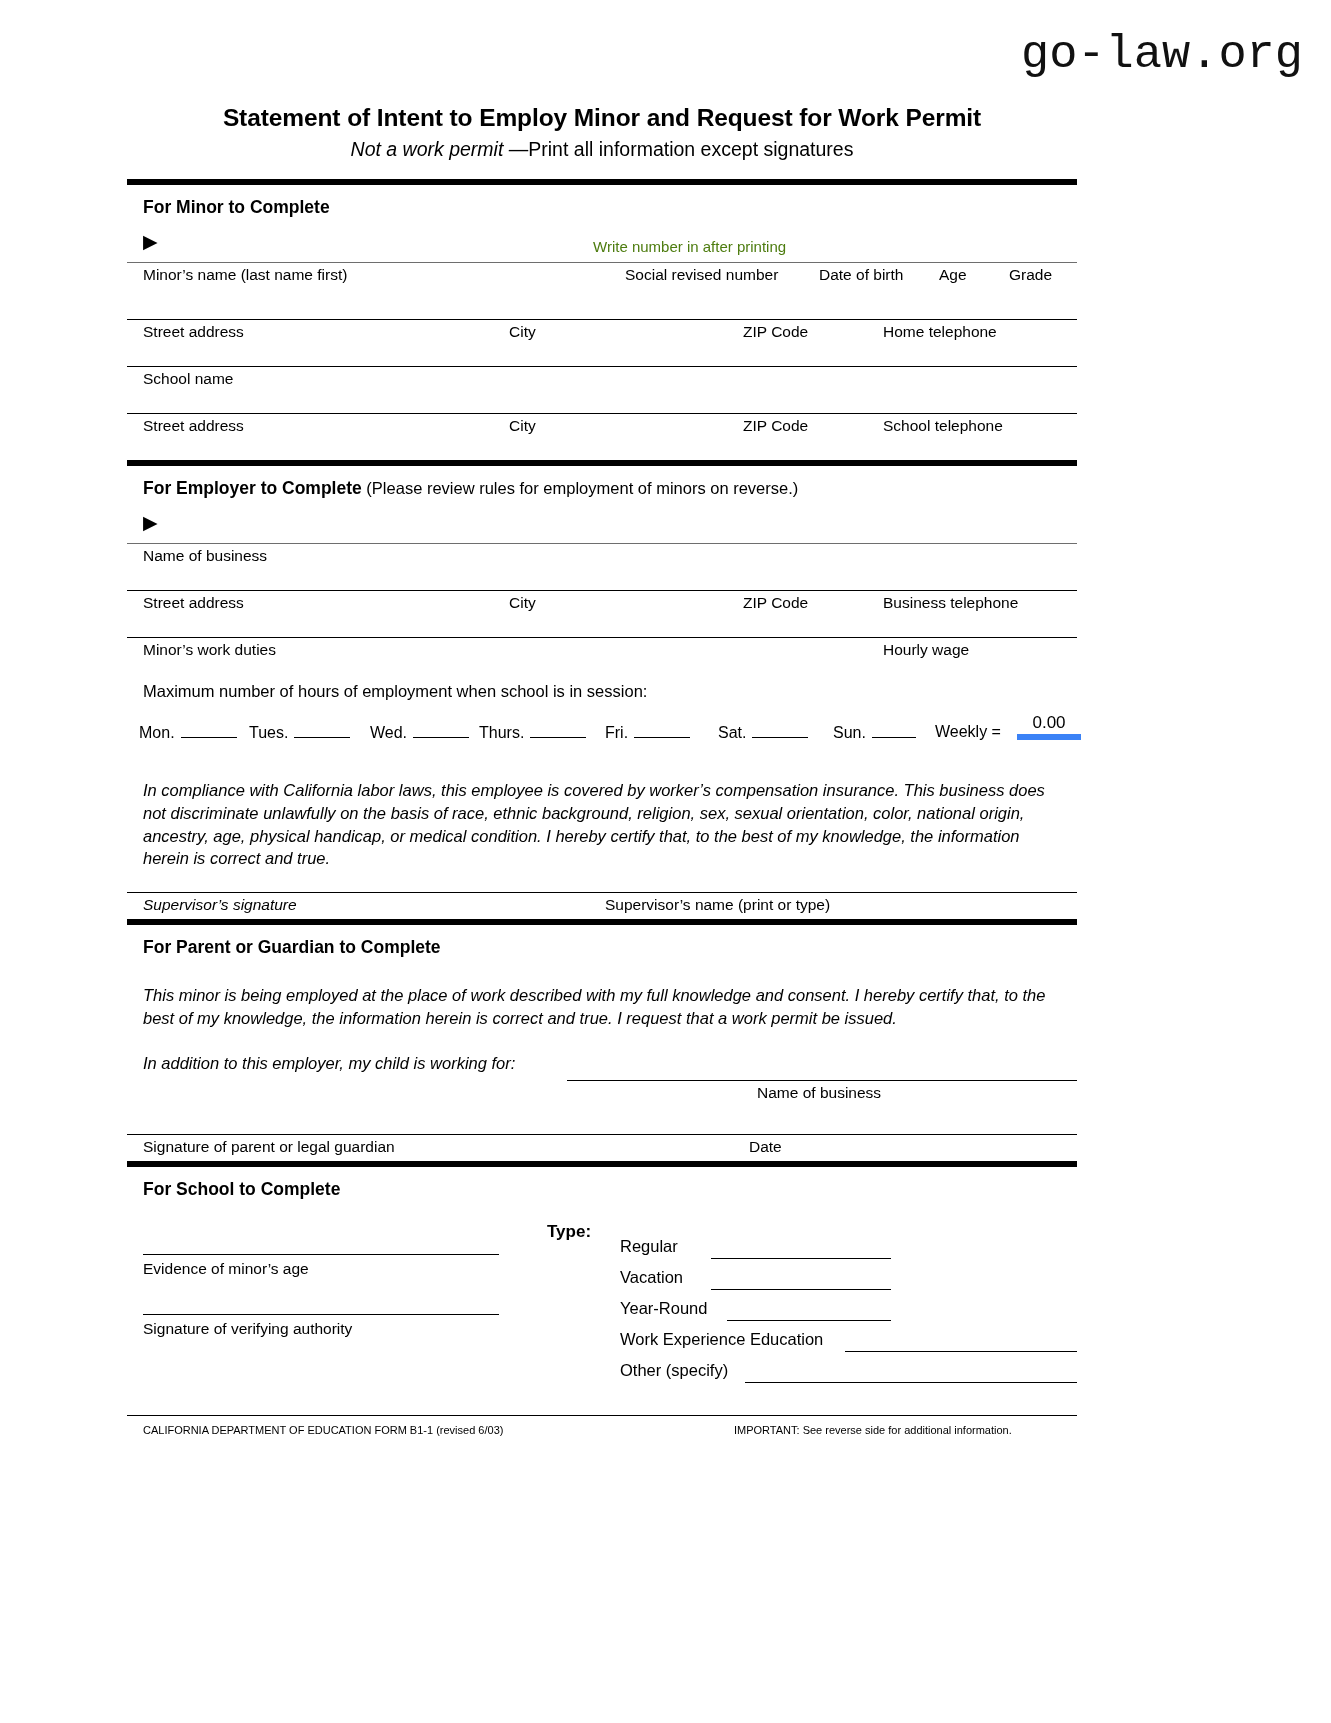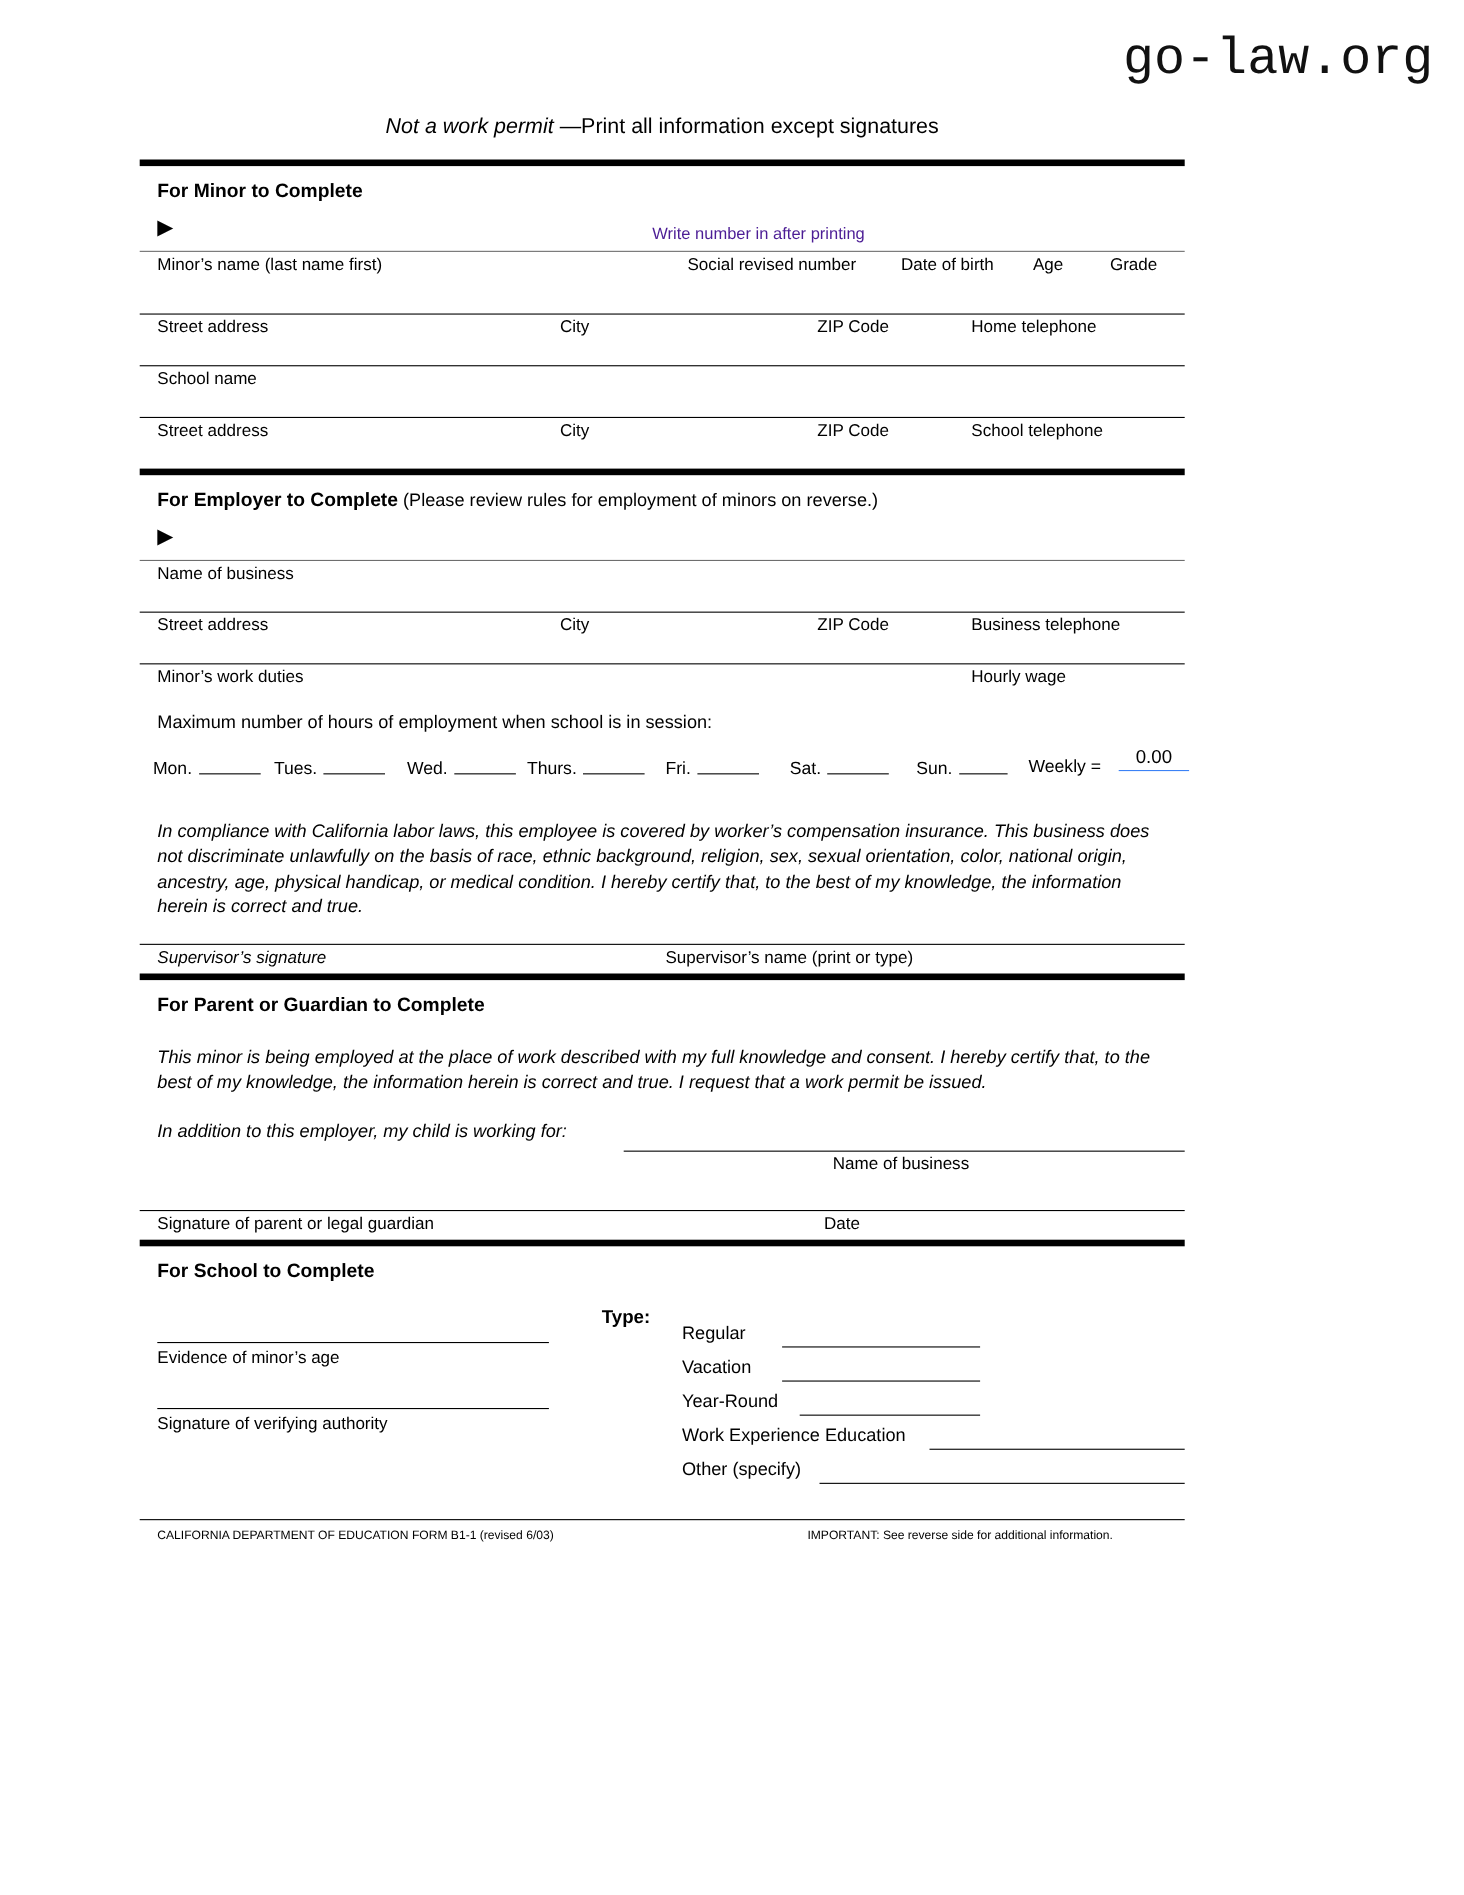--- a/index.html
+++ b/index.html
@@ -101,21 +101,21 @@
     font-size: 15.5px;
     white-space: nowrap;
     top: 3px;
   }
   .fspacer { height: 56px; }
   .fspacer-sm { height: 46px; }
   .fspacer-xs { height: 26px; }
 
   .red-note {
     position: absolute;
-    color: #4c1d95;
+    color: #4d7c0f;
     font-size: 15px;
     white-space: nowrap;
     top: -24px;
     left: 466px;
   }
 
   
   .maxhours {
     font-size: 16.5px;
     padding: 18px 0 0 16px;
@@ -133,21 +133,21 @@
   .day .nm { }
   .day .blank {
     display: inline-block;
     border-bottom: 1px solid #000;
     height: 14px;
     margin-left: 6px;
     vertical-align: baseline;
   }
   .weeklyval {
     position: absolute;
-    border-bottom: 1px solid #3b82f6;
+    border-bottom: 6px solid #3b82f6;
     font-size: 17px;
     text-align: center;
     padding-bottom: 1px;
   }
 
   
   .para-italic {
     font-style: italic;
     font-size: 16.5px;
     line-height: 1.38;
@@ -220,20 +220,21 @@
 </style>
 </head>
 <body>
 
 <div class="page">
 
   <div class="watermark">go-law.org</div>
 
   <div class="form">
 
+    <div class="doc-title">Statement of Intent to Employ Minor and Request for Work Permit</div>
     <div class="doc-sub"><em>Not a work permit</em><span> —Print all information except signatures</span></div>
 
     <div class="rule-heavy"></div>
     <div class="section-head">For Minor to Complete</div>
 
     <div class="tri-row">
       <span class="tri">▶</span>
     </div>
 
     <div class="frow" style="height:0;">

